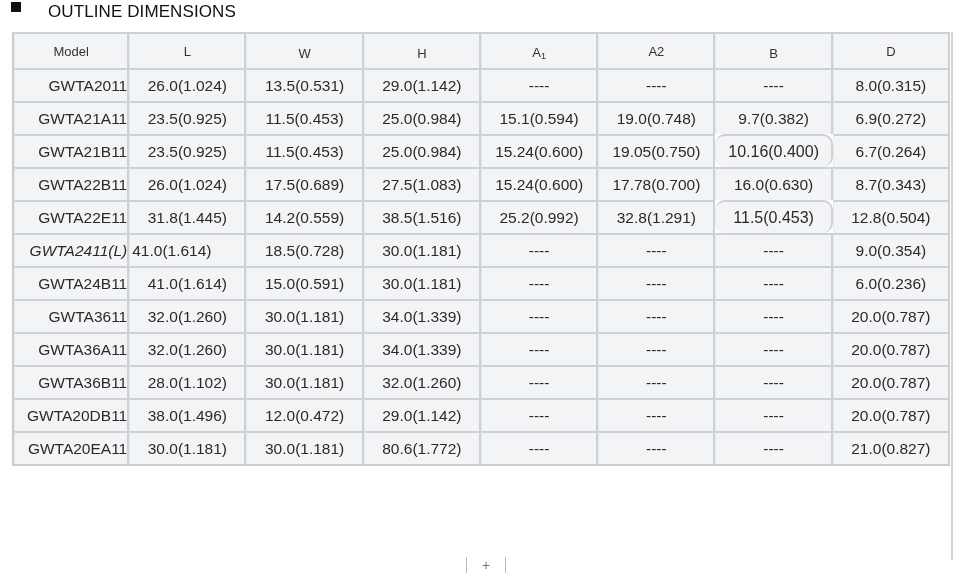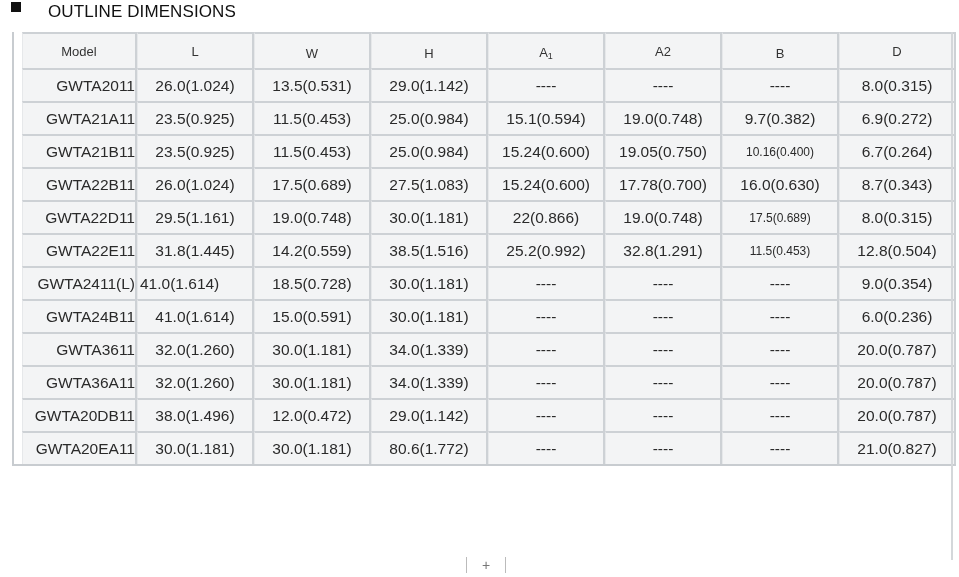--- a/index.html
+++ b/index.html
@@ -40,21 +40,20 @@
       top: 32px;
       width: 940px;
     }
     table {
       border-collapse: separate;
       border-spacing: 0;
       width: 938px;
       table-layout: fixed;
       border-left: 2px solid #c8ccd0;
       border-bottom: 2px solid #c8ccd0;
-      padding-left: 8px;
     }
     th, td {
       border-top: 2px solid #cdd1d5;
       border-right: 2px solid #cdd1d5;
       border-left: 1px solid #e6e8ea;
       background: #f3f4f5;
       height: 31px;
       padding: 0;
       font-weight: normal;
       white-space: nowrap;
@@ -72,23 +71,25 @@
       font-size: 15.5px;
       text-align: center;
       vertical-align: middle;
     }
     td.model {
       text-align: right;
       padding-left: 1px;
     }
     td.model.indent {
       padding-left: 9px;
+      font-style: italic;
     }
     td.small {
-      font-size: 12px;
+      font-size: 16px;
+      border-radius: 10px;
     }
     .col-model { width: 115px; }
     .col-L { width: 117px; }
     .col-W { width: 117px; }
     .col-H { width: 117px; }
     .col-A1 { width: 117px; }
     .col-A2 { width: 117px; }
     .col-B { width: 117px; }
     .col-D { width: 117px; }
     .sub { font-size: 9px; vertical-align: -2px; }
@@ -184,30 +185,20 @@
         <td class="model">GWTA22B11</td>
         <td>26.0(1.024)</td>
         <td>17.5(0.689)</td>
         <td>27.5(1.083)</td>
         <td>15.24(0.600)</td>
         <td>17.78(0.700)</td>
         <td>16.0(0.630)</td>
         <td>8.7(0.343)</td>
       </tr>
       <tr>
-        <td class="model">GWTA22D11</td>
-        <td>29.5(1.161)</td>
-        <td>19.0(0.748)</td>
-        <td>30.0(1.181)</td>
-        <td>22(0.866)</td>
-        <td>19.0(0.748)</td>
-        <td class="small">17.5(0.689)</td>
-        <td>8.0(0.315)</td>
-      </tr>
-      <tr>
         <td class="model">GWTA22E11</td>
         <td>31.8(1.445)</td>
         <td>14.2(0.559)</td>
         <td>38.5(1.516)</td>
         <td>25.2(0.992)</td>
         <td>32.8(1.291)</td>
         <td class="small">11.5(0.453)</td>
         <td>12.8(0.504)</td>
       </tr>
       <tr>
@@ -244,20 +235,30 @@
         <td class="model">GWTA36A11</td>
         <td>32.0(1.260)</td>
         <td>30.0(1.181)</td>
         <td>34.0(1.339)</td>
         <td>----</td>
         <td>----</td>
         <td>----</td>
         <td>20.0(0.787)</td>
       </tr>
       <tr>
+        <td class="model">GWTA36B11</td>
+        <td>28.0(1.102)</td>
+        <td>30.0(1.181)</td>
+        <td>32.0(1.260)</td>
+        <td>----</td>
+        <td>----</td>
+        <td>----</td>
+        <td>20.0(0.787)</td>
+      </tr>
+      <tr>
         <td class="model">GWTA20DB11</td>
         <td>38.0(1.496)</td>
         <td>12.0(0.472)</td>
         <td>29.0(1.142)</td>
         <td>----</td>
         <td>----</td>
         <td>----</td>
         <td>20.0(0.787)</td>
       </tr>
       <tr>

